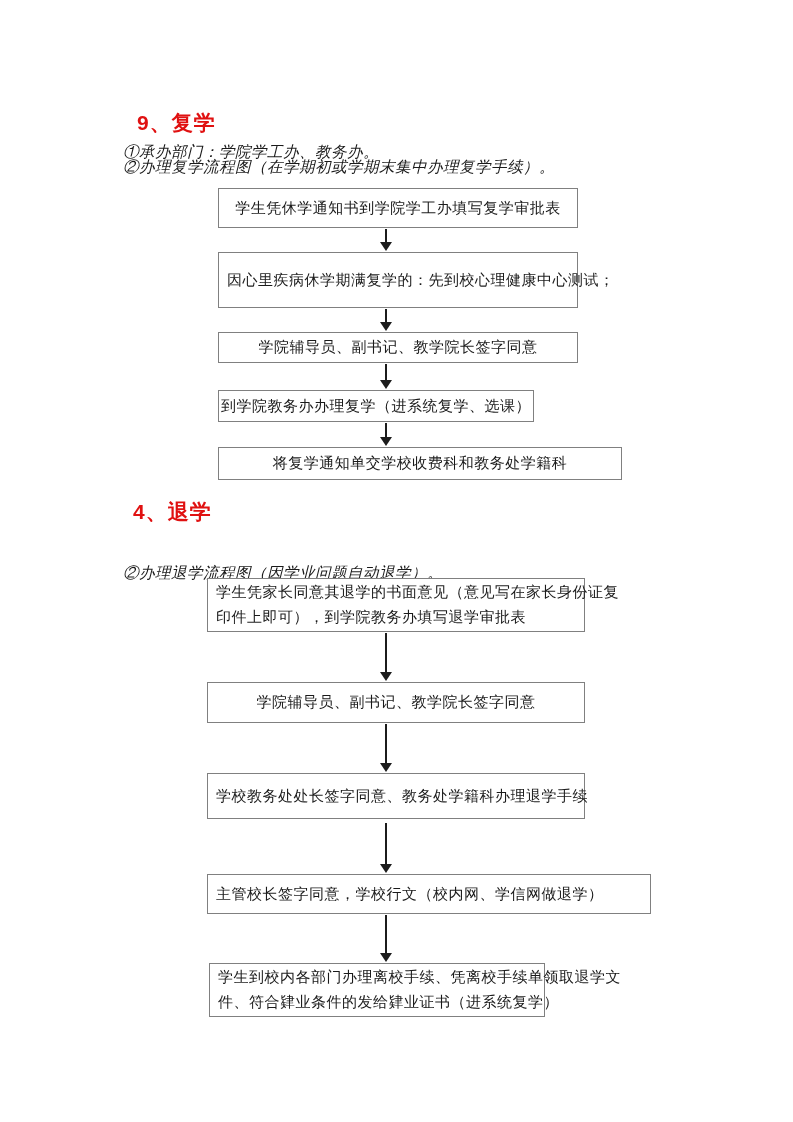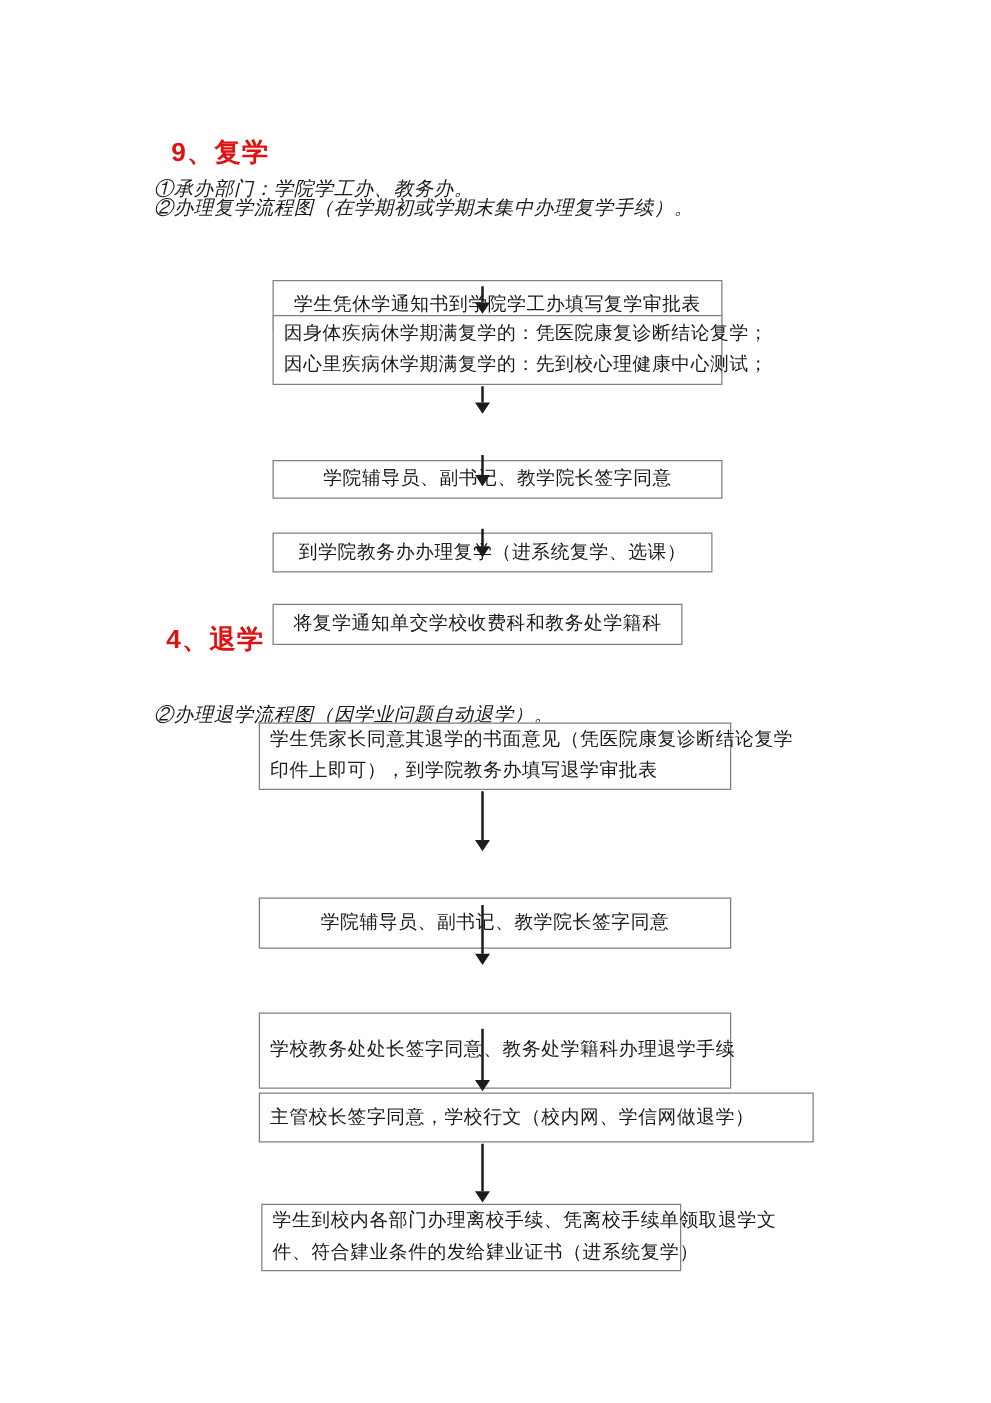--- a/index.html
+++ b/index.html
@@ -42,21 +42,21 @@
     box-sizing:border-box;
     border:1px solid var(--border);
     background:#ffffff;
     display:flex;
     flex-direction:column;
     justify-content:center;
     font-size:15px;
     line-height:25px;
     letter-spacing:0.5px;
   }
-  .flow-box.center{align-items:center;text-align:right;margin-top:36px;}
+  .flow-box.center{align-items:center;text-align:right;}
   .flow-box.left{align-items:flex-start;text-align:left;padding:0 8px;}
   .box-line{display:block;white-space:nowrap;}
   .arrow{
     position:absolute;
     width:12px;
     display:flex;
     flex-direction:column;
     align-items:center;
   }
   .arrow-line{width:2px;flex:1;background:#1c1c1c;}
@@ -79,74 +79,73 @@
   <div class="flow-box center" style="left:218px;top:188px;width:360px;height:40px">
     <span class="box-line">学生凭休学通知书到学院学工办填写复学审批表</span>
   </div>
 
   <div class="arrow" style="left:380px;top:229px;height:22px">
     <div class="arrow-line"></div>
     <div class="arrow-head"></div>
   </div>
 
   <div class="flow-box left" style="left:218px;top:252px;width:360px;height:56px">
-    <span class="box-line">因身体疾病休学期满复学的：凭医院康复诊断结论复学；</span>
     <span class="box-line">因心里疾病休学期满复学的：先到校心理健康中心测试；</span>
   </div>
 
   <div class="arrow" style="left:380px;top:309px;height:22px">
     <div class="arrow-line"></div>
     <div class="arrow-head"></div>
   </div>
 
   <div class="flow-box center" style="left:218px;top:332px;width:360px;height:31px">
     <span class="box-line">学院辅导员、副书记、教学院长签字同意</span>
   </div>
 
   <div class="arrow" style="left:380px;top:364px;height:25px">
     <div class="arrow-line"></div>
     <div class="arrow-head"></div>
   </div>
 
-  <div class="flow-box center" style="left:218px;top:390px;width:352px;height:32px">
+  <div class="flow-box center" style="left:218px;top:390px;width:316px;height:32px">
     <span class="box-line">到学院教务办办理复学（进系统复学、选课）</span>
   </div>
 
   <div class="arrow" style="left:380px;top:423px;height:23px">
     <div class="arrow-line"></div>
     <div class="arrow-head"></div>
   </div>
 
-  <div class="flow-box center" style="left:218px;top:447px;width:328px;height:33px">
+  <div class="flow-box center" style="left:218px;top:447px;width:404px;height:33px">
     <span class="box-line">将复学通知单交学校收费科和教务处学籍科</span>
   </div>
 
   <h2 class="sec-heading" style="left:133px;top:499px">4、退学</h2>
   <div class="body-line" style="left:123px;top:563px">②办理退学流程图（因学业问题自动退学）。</div>
 
   <div class="flow-box left" style="left:207px;top:578px;width:378px;height:54px">
-    <span class="box-line">学生凭家长同意其退学的书面意见（凭医院康复诊断结论复学</span>
+    <span class="box-line">学生凭家长同意其退学的书面意见（意见写在家长身份证复</span>
     <span class="box-line">印件上即可），到学院教务办填写退学审批表</span>
   </div>
 
   <div class="arrow" style="left:380px;top:633px;height:48px">
     <div class="arrow-line"></div>
     <div class="arrow-head"></div>
   </div>
 
   <div class="flow-box center" style="left:207px;top:682px;width:378px;height:41px">
     <span class="box-line">学院辅导员、副书记、教学院长签字同意</span>
   </div>
 
   <div class="arrow" style="left:380px;top:724px;height:48px">
     <div class="arrow-line"></div>
     <div class="arrow-head"></div>
   </div>
 
-  <div class="flow-box left" style="left:207px;top:810px;width:378px;height:61px">
+  <div class="flow-box left" style="left:207px;top:773px;width:378px;height:46px">
     <span class="box-line">学校教务处处长签字同意、教务处学籍科办理退学手续</span>
   </div>
 
   <div class="arrow" style="left:380px;top:823px;height:50px">
     <div class="arrow-line"></div>
     <div class="arrow-head"></div>
   </div>
 
   <div class="flow-box left" style="left:207px;top:874px;width:444px;height:40px">
     <span class="box-line">主管校长签字同意，学校行文（校内网、学信网做退学）</span>

